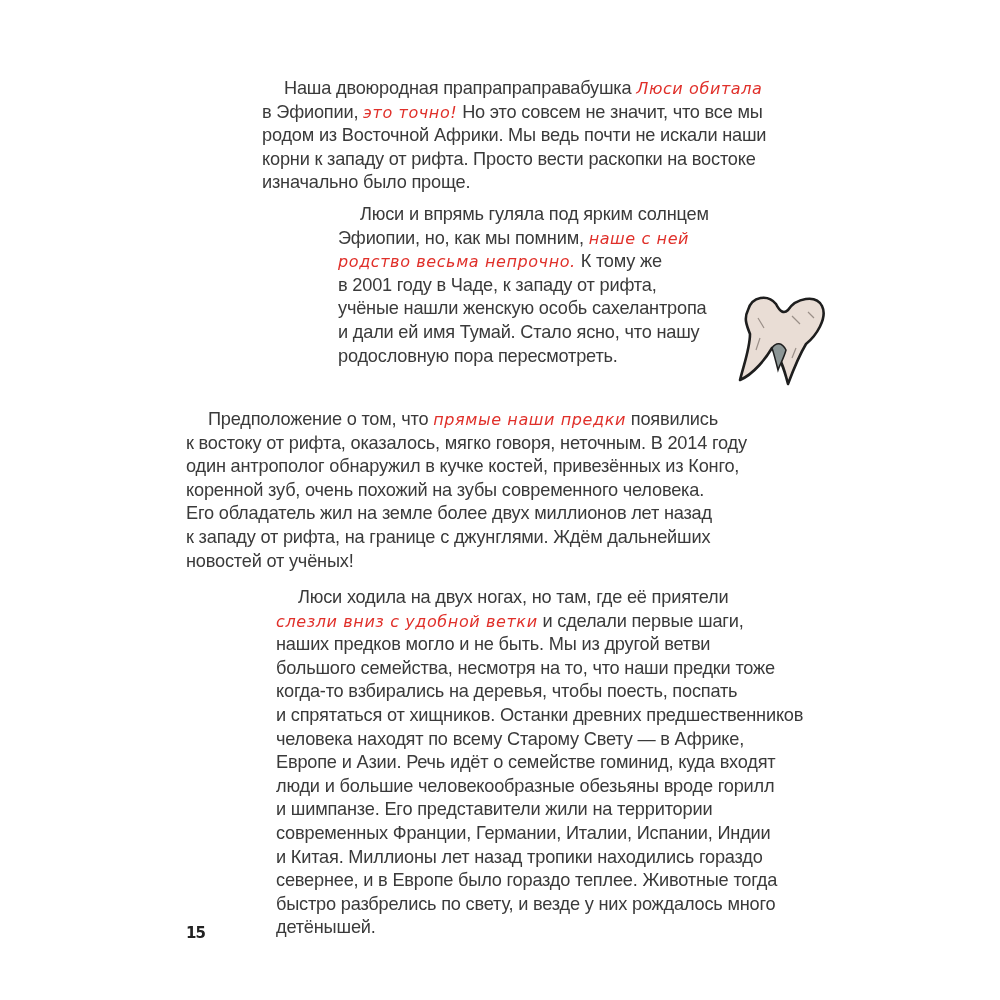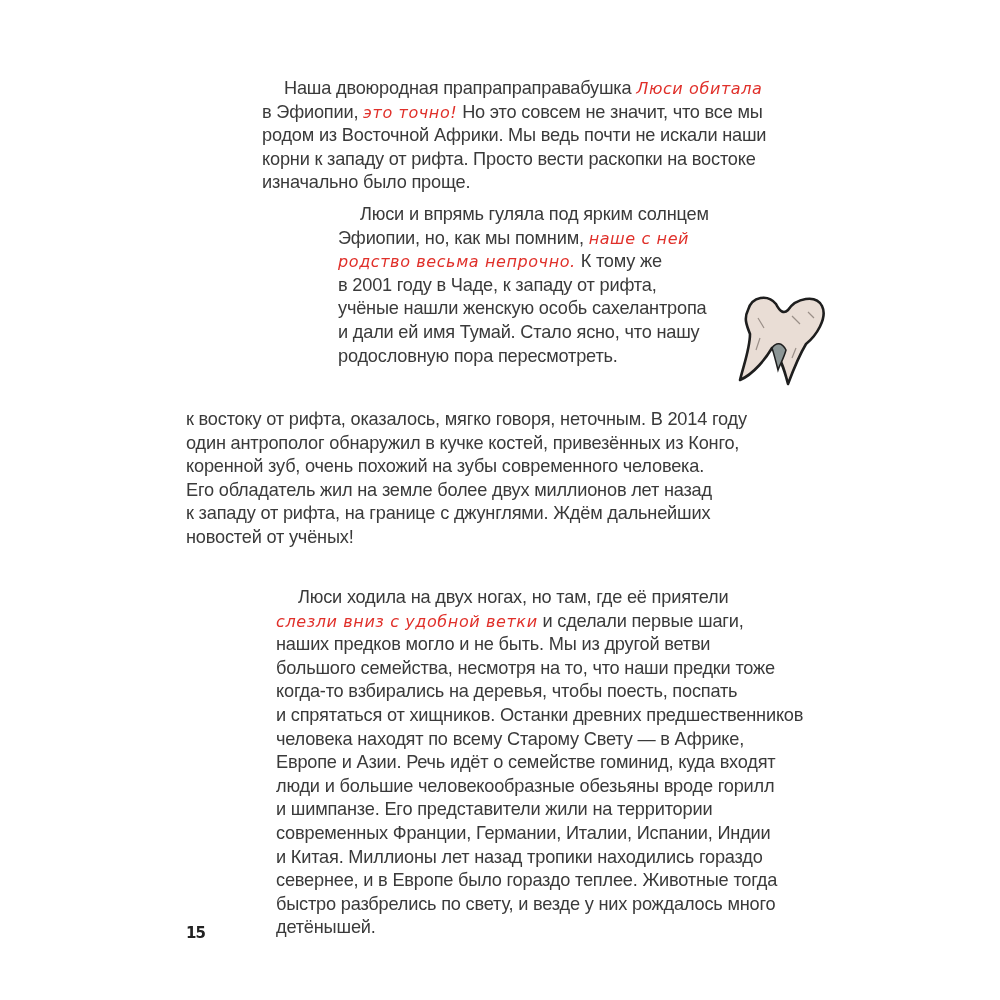--- a/index.html
+++ b/index.html
@@ -31,20 +31,21 @@
 <div class="para" id="p2">
     <span class="line indent"><span>Люси и впрямь гуляла под ярким солнцем</span></span>
     <span class="line"><span>Эфиопии, но, как мы помним, </span><span class="hl">наше с ней</span></span>
     <span class="line"><span class="hl">родство весьма непрочно.</span><span> К тому же</span></span>
     <span class="line"><span>в 2001 году в Чаде, к западу от рифта,</span></span>
     <span class="line"><span>учёные нашли женскую особь сахелантропа</span></span>
     <span class="line"><span>и дали ей имя Тумай. Стало ясно, что нашу</span></span>
     <span class="line"><span>родословную пора пересмотреть.</span></span>
   </div>
 <div class="para" id="p3">
+    <span class="line indent"><span>Предположение о том, что </span><span class="hl">прямые наши предки</span><span> появились</span></span>
     <span class="line"><span>к востоку от рифта, оказалось, мягко говоря, неточным. В 2014 году</span></span>
     <span class="line"><span>один антрополог обнаружил в кучке костей, привезённых из Конго,</span></span>
     <span class="line"><span>коренной зуб, очень похожий на зубы современного человека.</span></span>
     <span class="line"><span>Его обладатель жил на земле более двух миллионов лет назад</span></span>
     <span class="line"><span>к западу от рифта, на границе с джунглями. Ждём дальнейших</span></span>
     <span class="line"><span>новостей от учёных!</span></span>
   </div>
 <div class="para" id="p4">
     <span class="line indent"><span>Люси ходила на двух ногах, но там, где её приятели</span></span>
     <span class="line"><span class="hl">слезли вниз с удобной ветки</span><span> и сделали первые шаги,</span></span>

